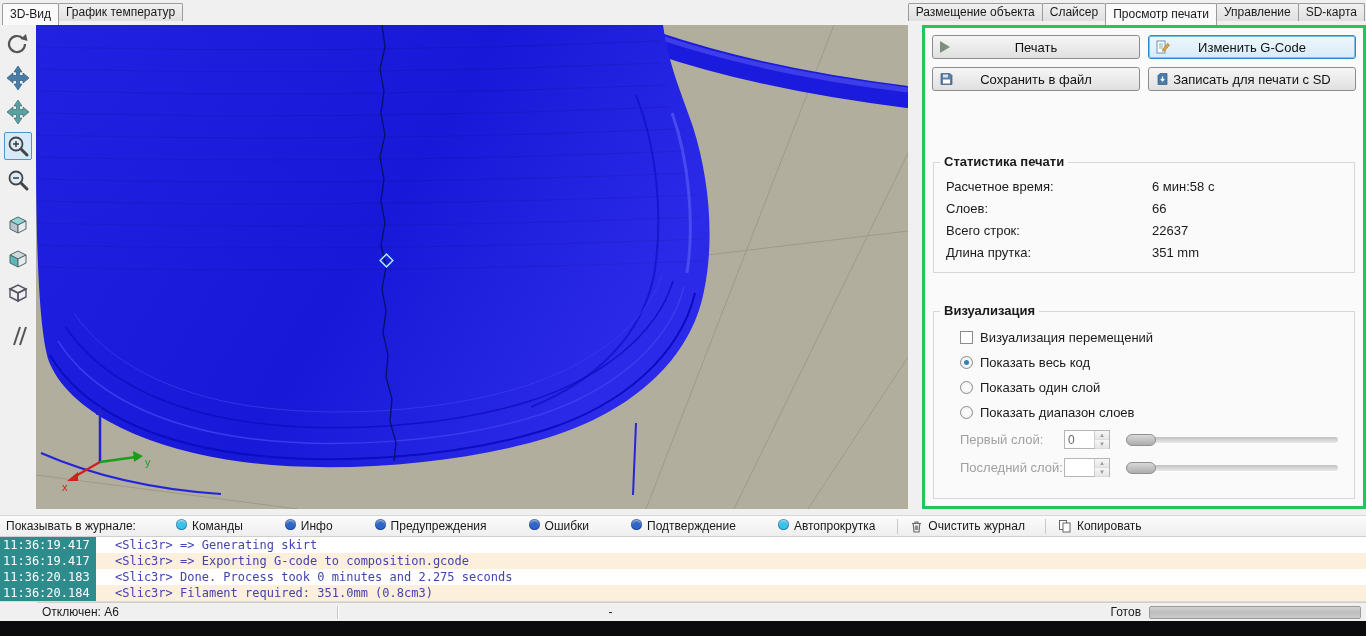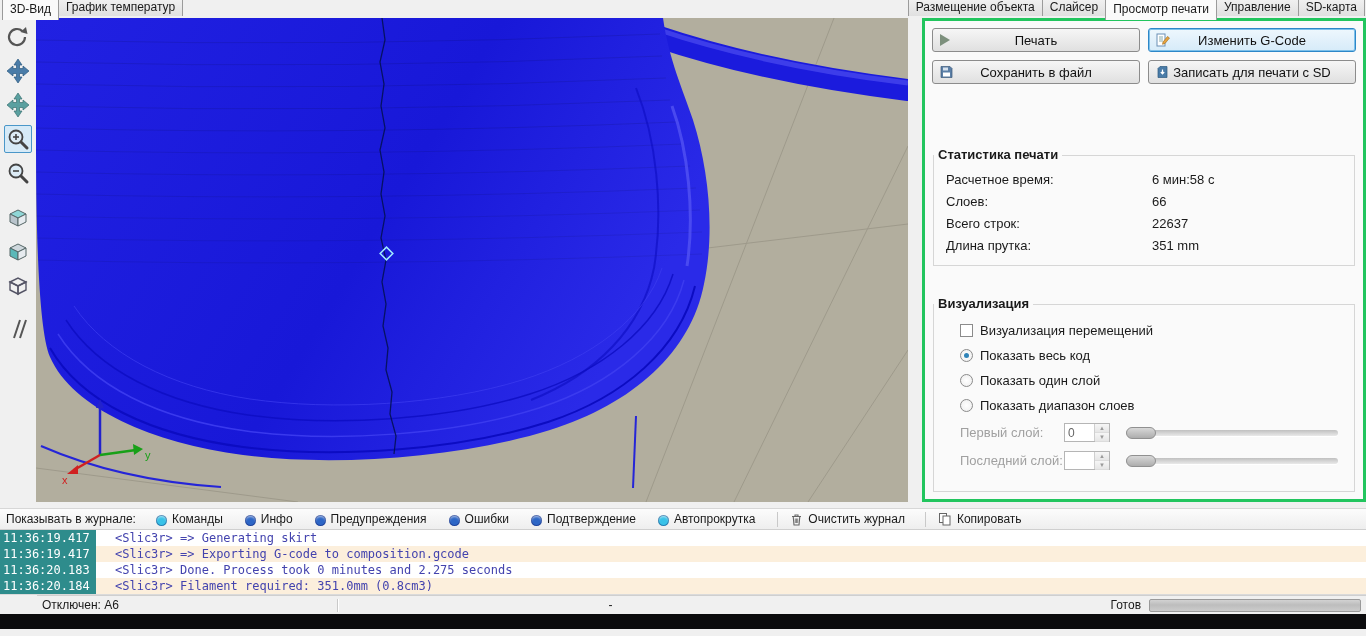--- a/index.html
+++ b/index.html
@@ -1,20 +1,20 @@
 <!DOCTYPE html>
 <html><head>
 <meta charset="utf-8">
 <style>
   * { box-sizing: border-box; margin: 0; padding: 0; }
   html,body { width:1366px; height:636px; overflow:hidden; }
   body { font-family:"Liberation Sans", sans-serif; font-size:12px; background:#f0f0f0; color:#1a1a1a; }
 
   
-  .tabs-row { height:18px; display:flex; align-items:center; background:#f0f0f0; }
+  .tabs-row { height:25px; display:flex; align-items:flex-end; background:#f0f0f0; }
   .left-tabs { display:flex; margin-left:2px; }
   .right-tabs { display:flex; margin-left:auto; margin-right:2px; }
   .tab { height:18px; line-height:17px; padding:0 7px; border:1px solid #9b9b9b; border-bottom:none;
          background:linear-gradient(#f1f1f1,#e0e0e0); margin-right:-1px; font-size:12px;
          border-radius:2px 2px 0 0; white-space:nowrap; }
   .tab.active { height:22px; line-height:21px; background:#fafafa; position:relative; z-index:2; }
 
   
   .main-row { display:flex; height:484px; }
   .toolbar { width:36px; background:#f0f0f0; display:flex; flex-direction:column; align-items:center; padding-top:5px; }
@@ -30,21 +30,21 @@
   .btn-grid { display:grid; grid-template-columns:1fr 1fr; gap:8px 8px; padding:7px; }
   .btn { height:24px; border:1px solid #8c8c8c; border-radius:3px; color:#111;
          background:linear-gradient(#f6f6f6,#e0e0e0); font-size:13px;
          display:flex; align-items:center; justify-content:center; position:relative; cursor:default; }
   .btn .icon { position:absolute; left:7px; top:50%; transform:translateY(-50%); display:flex; }
   .btn.focused { border:1px solid #2d87c8; box-shadow:inset 0 0 0 1px #7cc0ea;
                  background:linear-gradient(#eef7fd,#d6ebf9); }
   .play-tri { width:0; height:0; border-left:10px solid #7d907d; border-top:6px solid transparent; border-bottom:6px solid transparent; }
 
   .group { border:1px solid #d6d6d6; margin:0 8px; position:relative; }
-  .group-title { position:absolute; top:-9px; left:0; background:#fafafa; padding:0 4px;
+  .group-title { position:absolute; top:-9px; left:6px; background:#fafafa; padding:0 4px;
                  font-weight:bold; font-size:13px; }
   .stats-group { margin-top:64px; }
   .stats-grid { padding:16px 12px 12px; display:grid; grid-template-columns:206px 1fr; row-gap:7px; font-size:13px; }
 
   .viz-group { margin-top:38px; }
   .viz-body { padding:18px 12px 12px; font-size:13px; }
   .viz-row { display:flex; align-items:center; margin:0 0 10px 14px; }
   .cbox { width:13px; height:13px; border:1px solid #8b8b8b; background:#fff; margin-right:7px; flex:none; }
   .radio { width:13px; height:13px; border-radius:50%; border:1px solid #8b8b8b;
            background:radial-gradient(#ffffff,#ececec); margin-right:7px; position:relative; flex:none; }
@@ -60,21 +60,21 @@
   .slider .track { position:absolute; left:0; right:0; top:5px; height:6px; border-radius:3px;
                    background:linear-gradient(#c0c0c0,#e9e9e9); box-shadow:0 1px 0 #fff; }
   .slider .thumb { position:absolute; left:0; top:2px; width:30px; height:12px; border-radius:6px;
                    background:linear-gradient(#d8d8d8,#adadad); border:1px solid #909090; }
 
   
   .vgap { height:6px; background:#f0f0f0; }
   .log-toolbar { height:22px; background:linear-gradient(#fcfcfc,#eeeeee); border-top:1px solid #d7d7d7;
                  border-bottom:1px solid #cfcfcf; display:flex; align-items:center; padding:0 6px; font-size:12px; }
   .lt-label { margin-right:20px; }
-  .filter { display:flex; align-items:flex-end; margin-right:22px; }
+  .filter { display:flex; align-items:flex-start; margin-right:22px;margin-left:20px; }
   .dot { width:11px; height:11px; border-radius:50%; margin-right:5px;
          box-shadow:inset 0 0 0 1px rgba(0,0,80,.35), inset 0 2px 2px rgba(255,255,255,.55); }
   .dot.cyan { background:#38c2e8; }
   .dot.blue { background:#2d66c6; }
   .sep { width:1px; height:15px; background:#c9c9c9; margin-right:12px; }
   .lt-btn { display:flex; align-items:center; margin-right:20px; }
   .lt-btn svg { margin-right:5px; }
 
   .log-area { height:65px; background:#fff; font-family:"DejaVu Sans Mono", monospace; font-size:12px;
               overflow:hidden; border-bottom:1px solid #dadada; }

